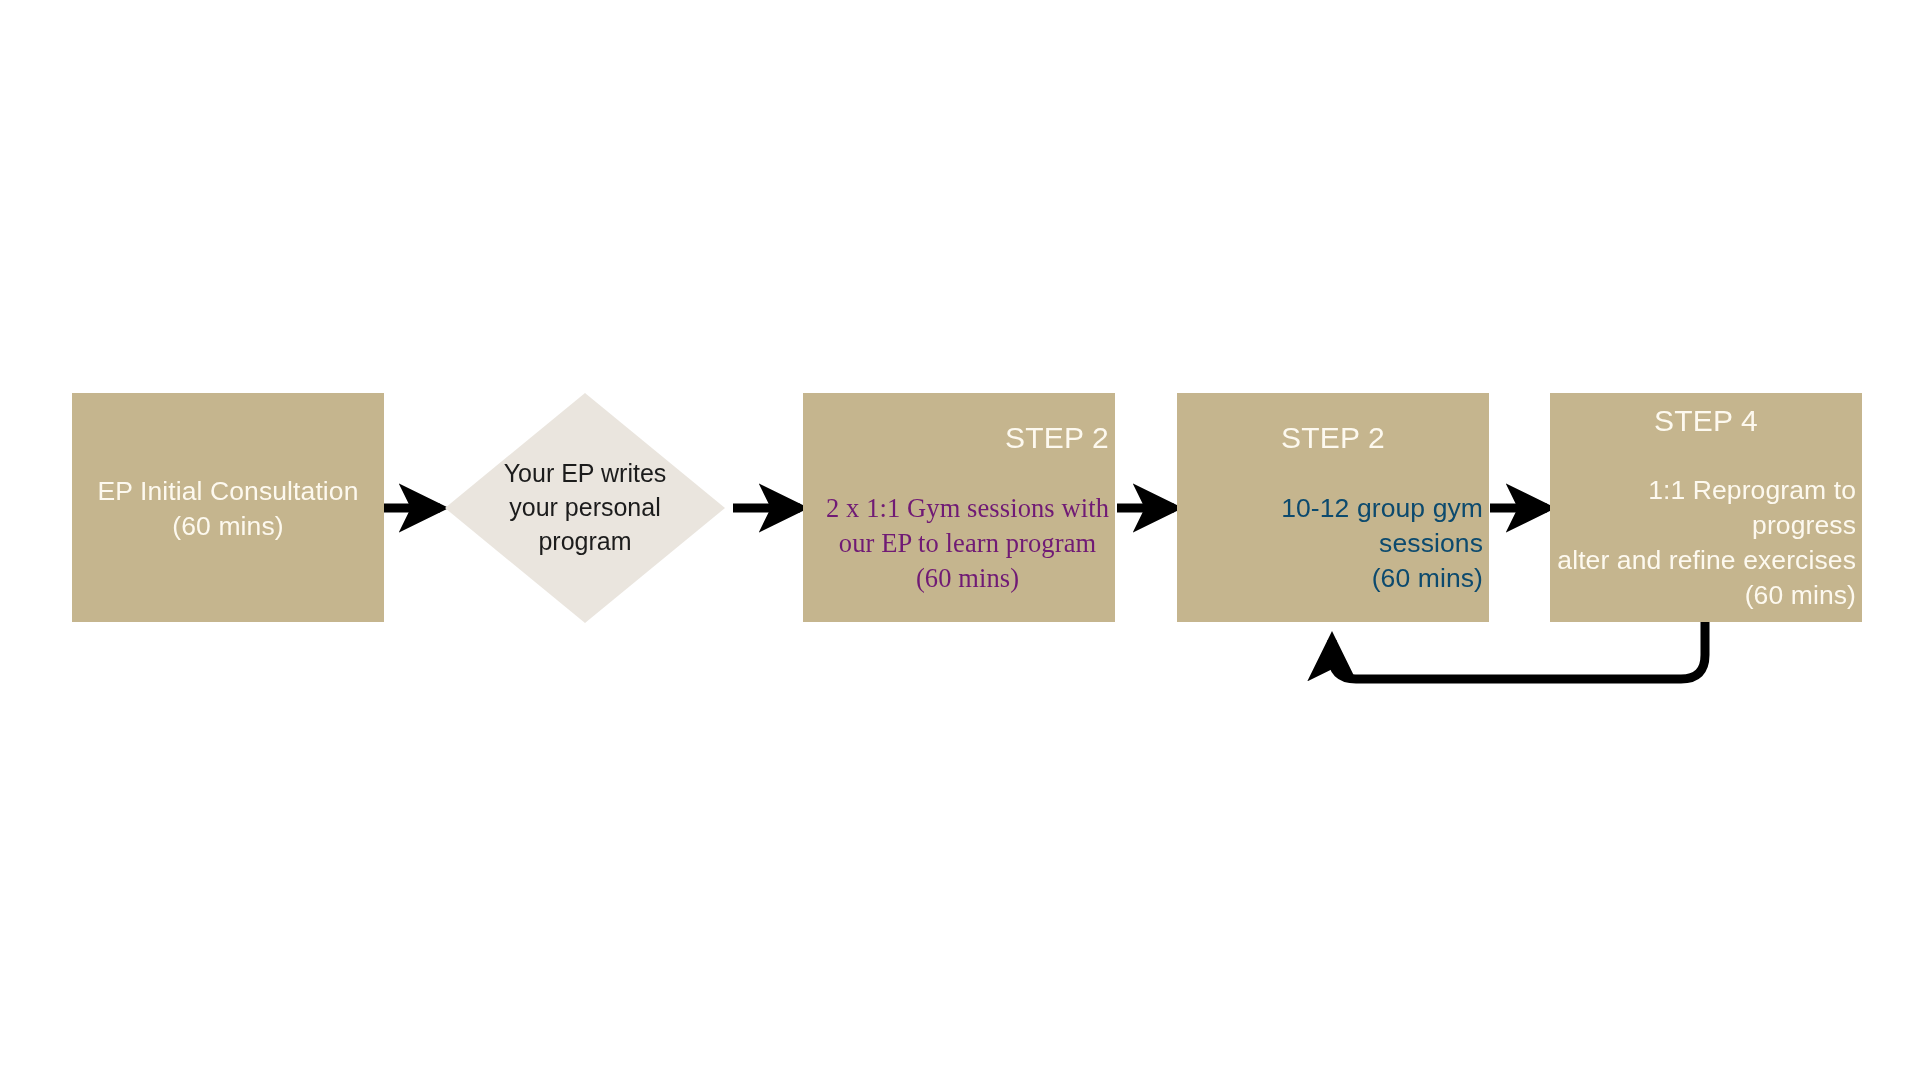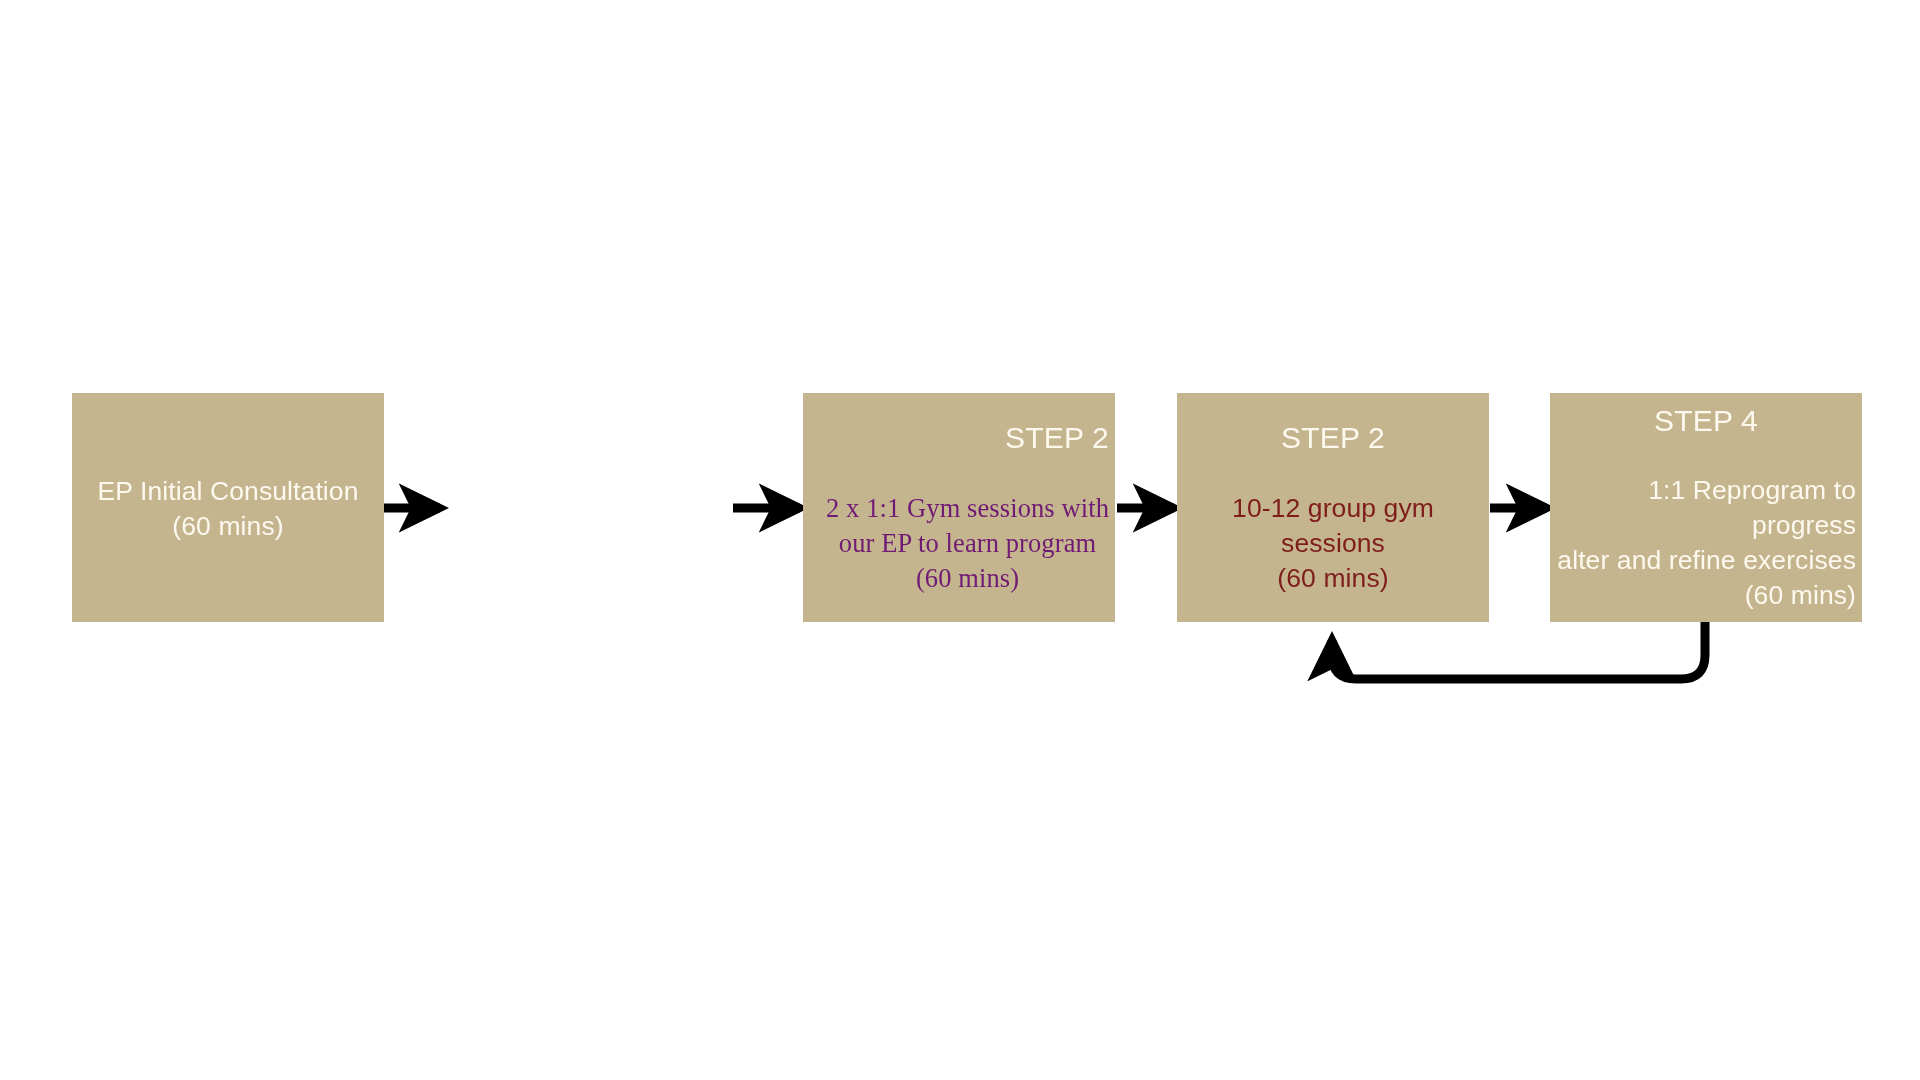--- a/index.html
+++ b/index.html
@@ -133,31 +133,37 @@
       <path d="M1705,620 L1705,655 Q1705,679 1681,679 L1356,679 Q1332,679 1332,655 L1332,640" fill="none" stroke="#000000" stroke-width="9" stroke-linecap="butt" marker-end="url(#arrowhead)"></path>
     </g>
   </svg>
 
   <div class="node box" id="node-consult" style="background: rgb(197, 181, 142);">
 
     <div class="step-body" style="color: rgb(253, 249, 239);">EP Initial Consultation
 (60 mins)</div>
   </div>
 
+  <div class="node" id="node-decision">
+    <div class="diamond-shape" style="background: rgb(234, 229, 222);"></div>
+    <div class="diamond-label" style="color: rgb(28, 28, 28);">Your EP writes
+your personal
+program</div>
+  </div>
 
   <div class="node box" id="node-step2" style="background: rgb(197, 181, 142); align-items: flex-end;">
     <div class="step-title" style="color: rgb(253, 249, 239);">STEP 2</div>
     <div class="step-body" style="color: #701a75; font-family: Liberation Serif, serif;">2 x 1:1 Gym sessions with
 our EP to learn program
 (60 mins)</div>
   </div>
 
   <div class="node box" id="node-step3" style="background: rgb(197, 181, 142);">
     <div class="step-title" style="color: rgb(253, 249, 239);">STEP 2</div>
-    <div class="step-body" style="color: #7f1d1d;">10-12 group gym sessions
+    <div class="step-body" style="color: #0c4a6e; text-align: right;">10-12 group gym sessions
 (60 mins)</div>
   </div>
 
   <div class="node box" id="node-step4" style="background: rgb(197, 181, 142);">
     <div class="step-title" style="color: rgb(253, 249, 239);">STEP 4</div>
     <div class="step-body" style="color: rgb(253, 249, 239); text-align: right;">1:1 Reprogram to progress
 alter and refine exercises
 (60 mins)</div>
   </div>
 

